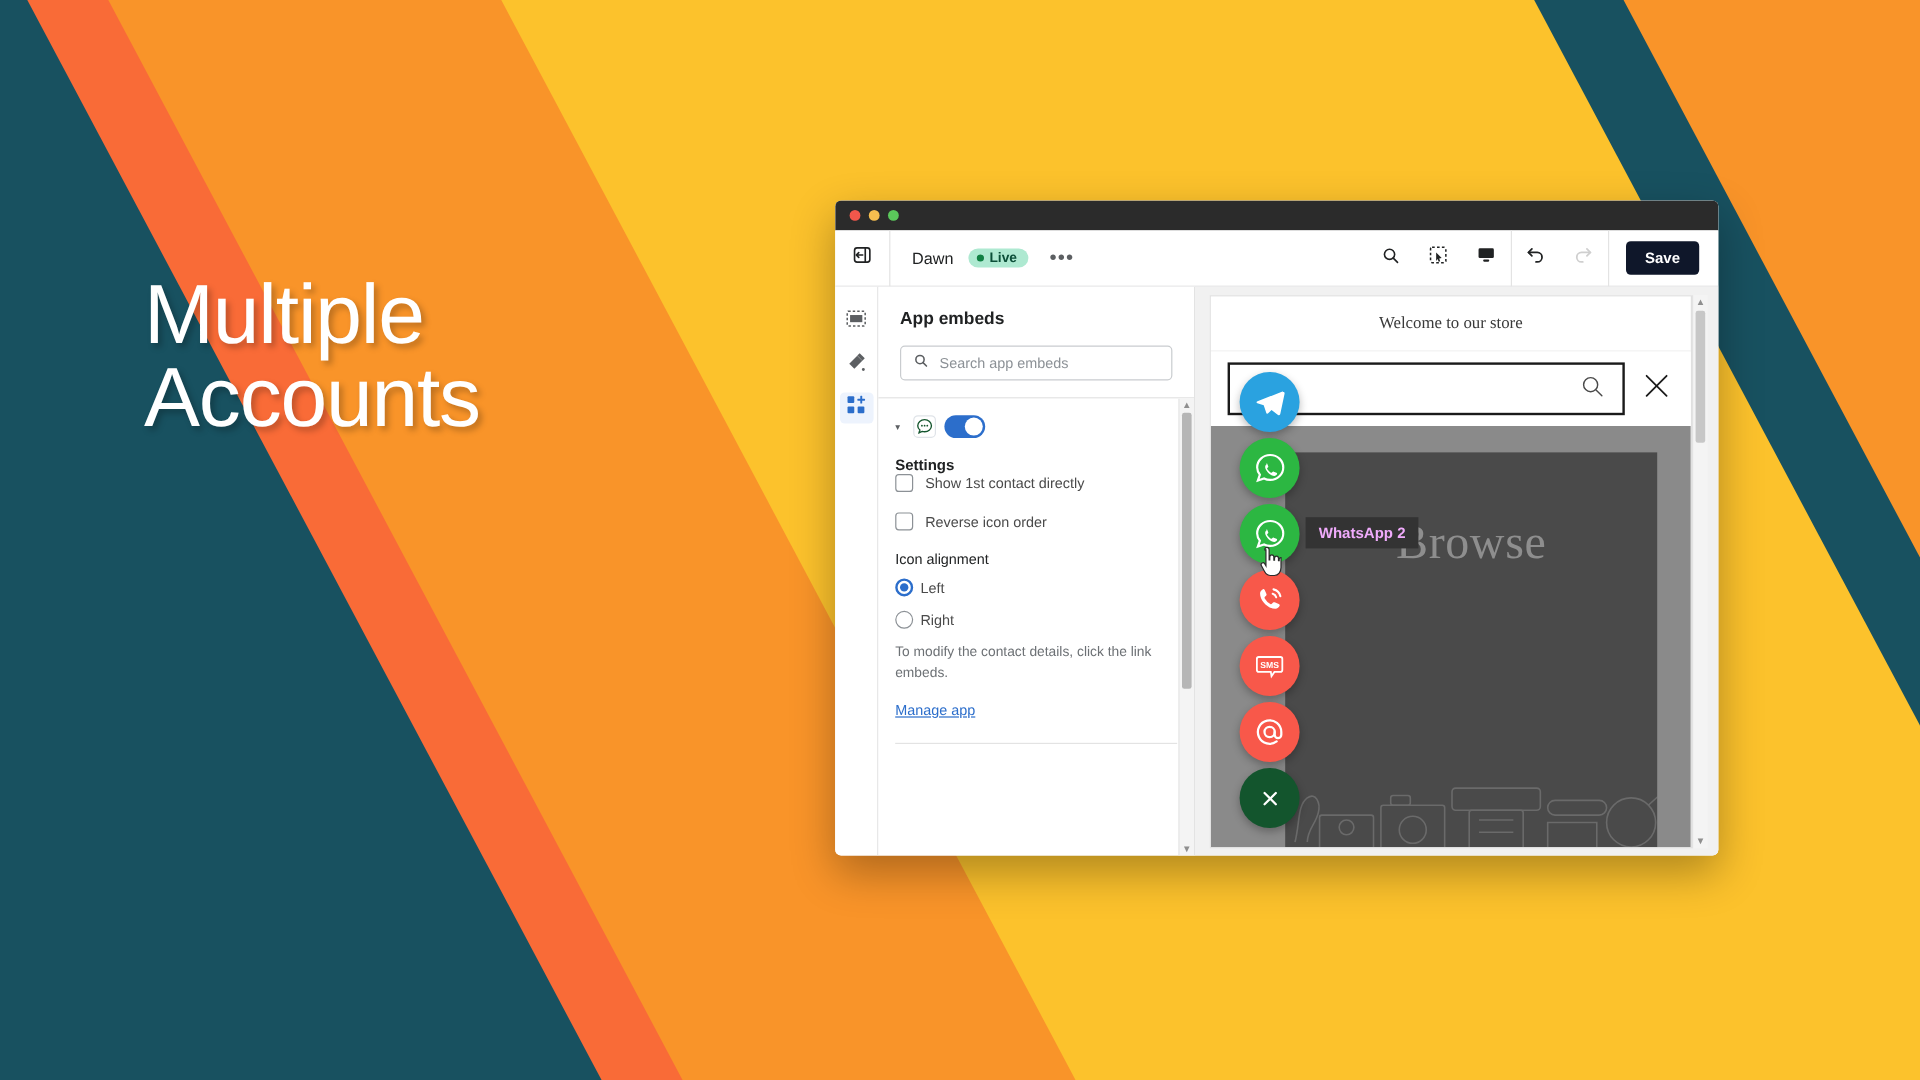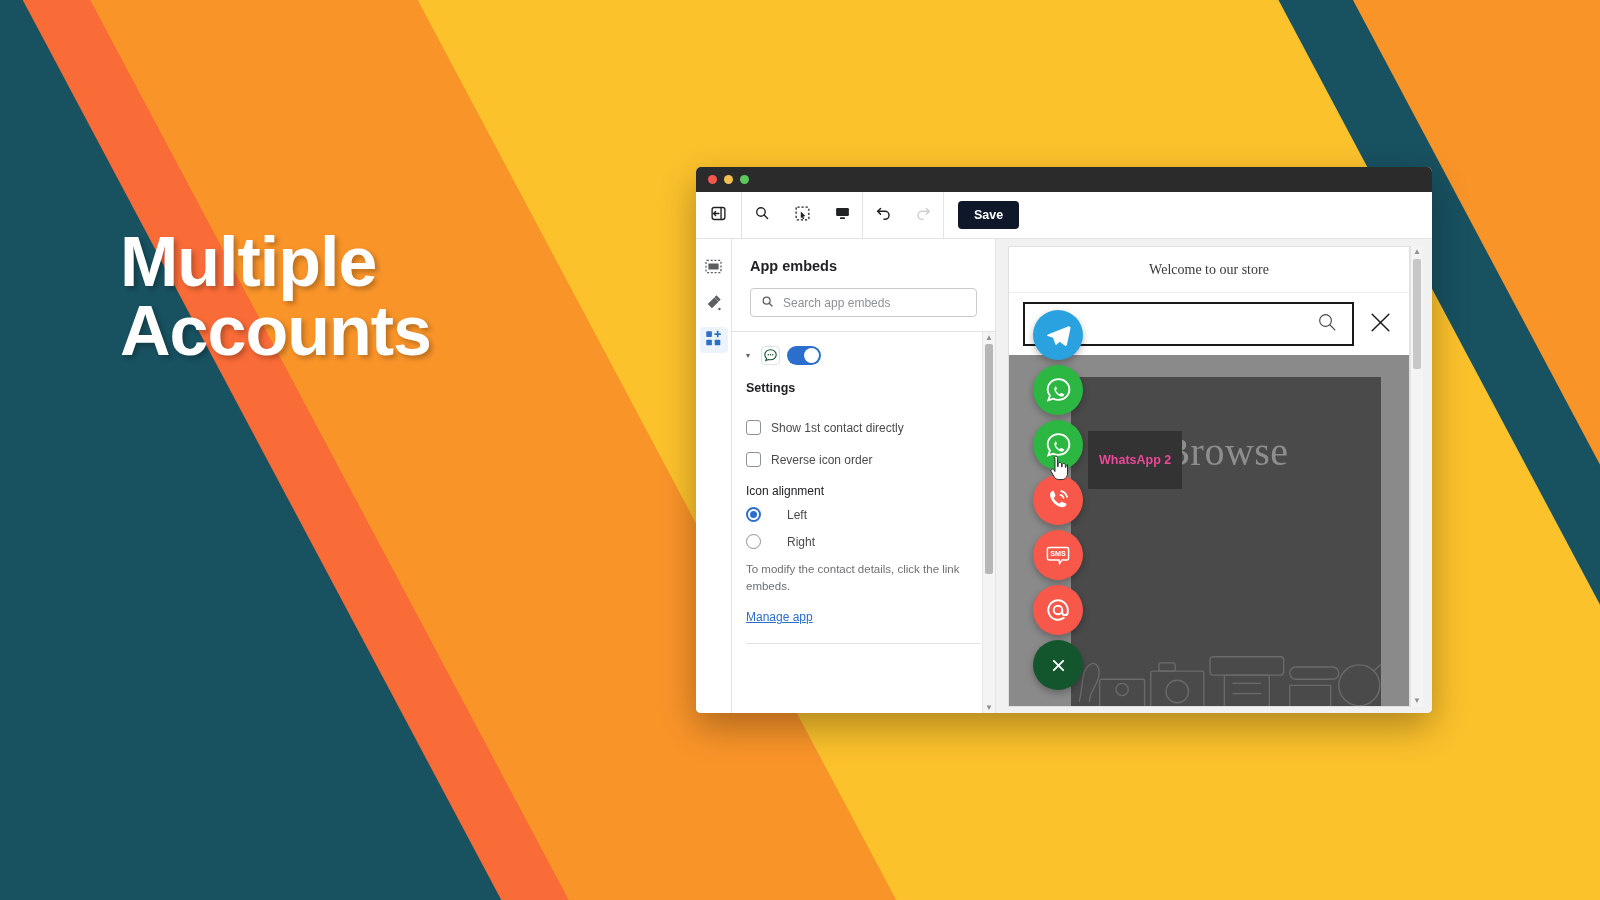--- a/index.html
+++ b/index.html
@@ -58,21 +58,21 @@
   #promo {
     position: absolute;
     left: 120px;
     top: 228px;
     width: 520px;
     color: #ffffff;
     z-index: 5;
   }
   #promo .headline {
     font-size: 70px;
-    font-weight: bold;
+    font-weight: normal;
     line-height: 0.98;
     letter-spacing: -1px;
     text-shadow: 3px 3px 5px rgba(0,0,0,.25);
   }
   #promo .headline .l2 { display: block; }
   #promo .body {
     margin-top: 62px;
     font-size: 30px;
     line-height: 1.42;
     text-shadow: 2px 2px 4px rgba(0,0,0,.25);
@@ -239,29 +239,29 @@
     width: 34px; height: 19px; border-radius: 10px;
     background: #2c6ecb; position: relative; cursor: pointer;
     flex: 0 0 auto;
   }
   .toggle .knob {
     position: absolute; right: 2px; top: 2px;
     width: 15px; height: 15px; border-radius: 50%; background: #fff;
   }
 
   .settings-block { padding: 4px 14px 0 14px; }
-  .settings-head { font-size: 12.5px; font-weight: bold; color: #202223; margin-bottom: 25px; }
+  .settings-head { font-size: 12.5px; font-weight: bold; color: #202223; margin-bottom: 0; }
   .check-row { display: flex; align-items: center; gap: 10px; margin-bottom: 17px; }
   .cbox {
     width: 15px; height: 15px; border: 1px solid #8c9196;
     border-radius: 3px; background: #fff; cursor: pointer; flex: 0 0 auto;
   }
   .check-label { font-size: 12px; color: #4a4a4a; }
   .group-label { font-size: 12px; color: #202223; margin-bottom: 9px; }
-  .radio-row { display: flex; align-items: center; gap: 26px; margin-bottom: 12px; }
+  .radio-row { display: flex; align-items: center; gap: 6px; margin-bottom: 12px; }
   .rbox {
     width: 15px; height: 15px; border: 1px solid #8c9196;
     border-radius: 50%; background: #fff; cursor: pointer; flex: 0 0 auto;
     display: flex; align-items: center; justify-content: center;
   }
   .rbox.checked { border: 2px solid #2c6ecb; }
   .rbox.checked::after {
     content: ""; width: 7px; height: 7px; border-radius: 50%; background: #2c6ecb;
   }
   .radio-label { font-size: 12px; color: #4a4a4a; }
@@ -368,23 +368,23 @@
     width: 50px; height: 50px; border-radius: 50%;
     display: flex; align-items: center; justify-content: center;
     box-shadow: 0 3px 7px rgba(0,0,0,.28);
     cursor: pointer;
     position: relative;
   }
 
   #tooltip {
     position: absolute;
     left: 1088px; top: 431px;
-    background: #333333; color: #ec4899;
+    background: #333333; color: #f0abfc;
     font-size: 12.5px; font-weight: bold;
-    padding: 22px 11px;
+    padding: 6px 11px;
     z-index: 25;
     white-space: nowrap;
     text-align: right;
   }
 
   #cursor {
     position: absolute;
     left: 1047px; top: 455px;
     z-index: 30;
     pointer-events: none;
@@ -419,20 +419,28 @@
       <div class="back-cell">
         <span>
           <svg width="17" height="17" viewBox="0 0 20 20" fill="none" stroke="#202223" stroke-width="1.6">
             <rect x="2.5" y="3" width="15" height="14" rx="2.5"></rect>
             <line x1="13" y1="3" x2="13" y2="17"></line>
             <path d="M10.5 10H4.5M6.6 7.6 4.2 10l2.4 2.4" stroke-linecap="round" stroke-linejoin="round"></path>
           </svg>
         </span>
       </div>
 
+      <div class="theme-cell">
+        <span class="theme-name">Dawn</span>
+        <span class="live-badge">
+          <span class="pip"></span>
+          <span>Live</span>
+        </span>
+        <span class="ellipsis-btn">•••</span>
+      </div>
 
       <div class="tool-group">
         <div class="tool-btn">
           <span>
             <svg width="16" height="16" viewBox="0 0 20 20" fill="none" stroke="#202223" stroke-width="1.7">
               <circle cx="8.7" cy="8.7" r="5.3"></circle>
                 <line x1="12.6" y1="12.6" x2="17" y2="17" stroke-linecap="round"></line>
             </svg>
           </span>
         </div>

